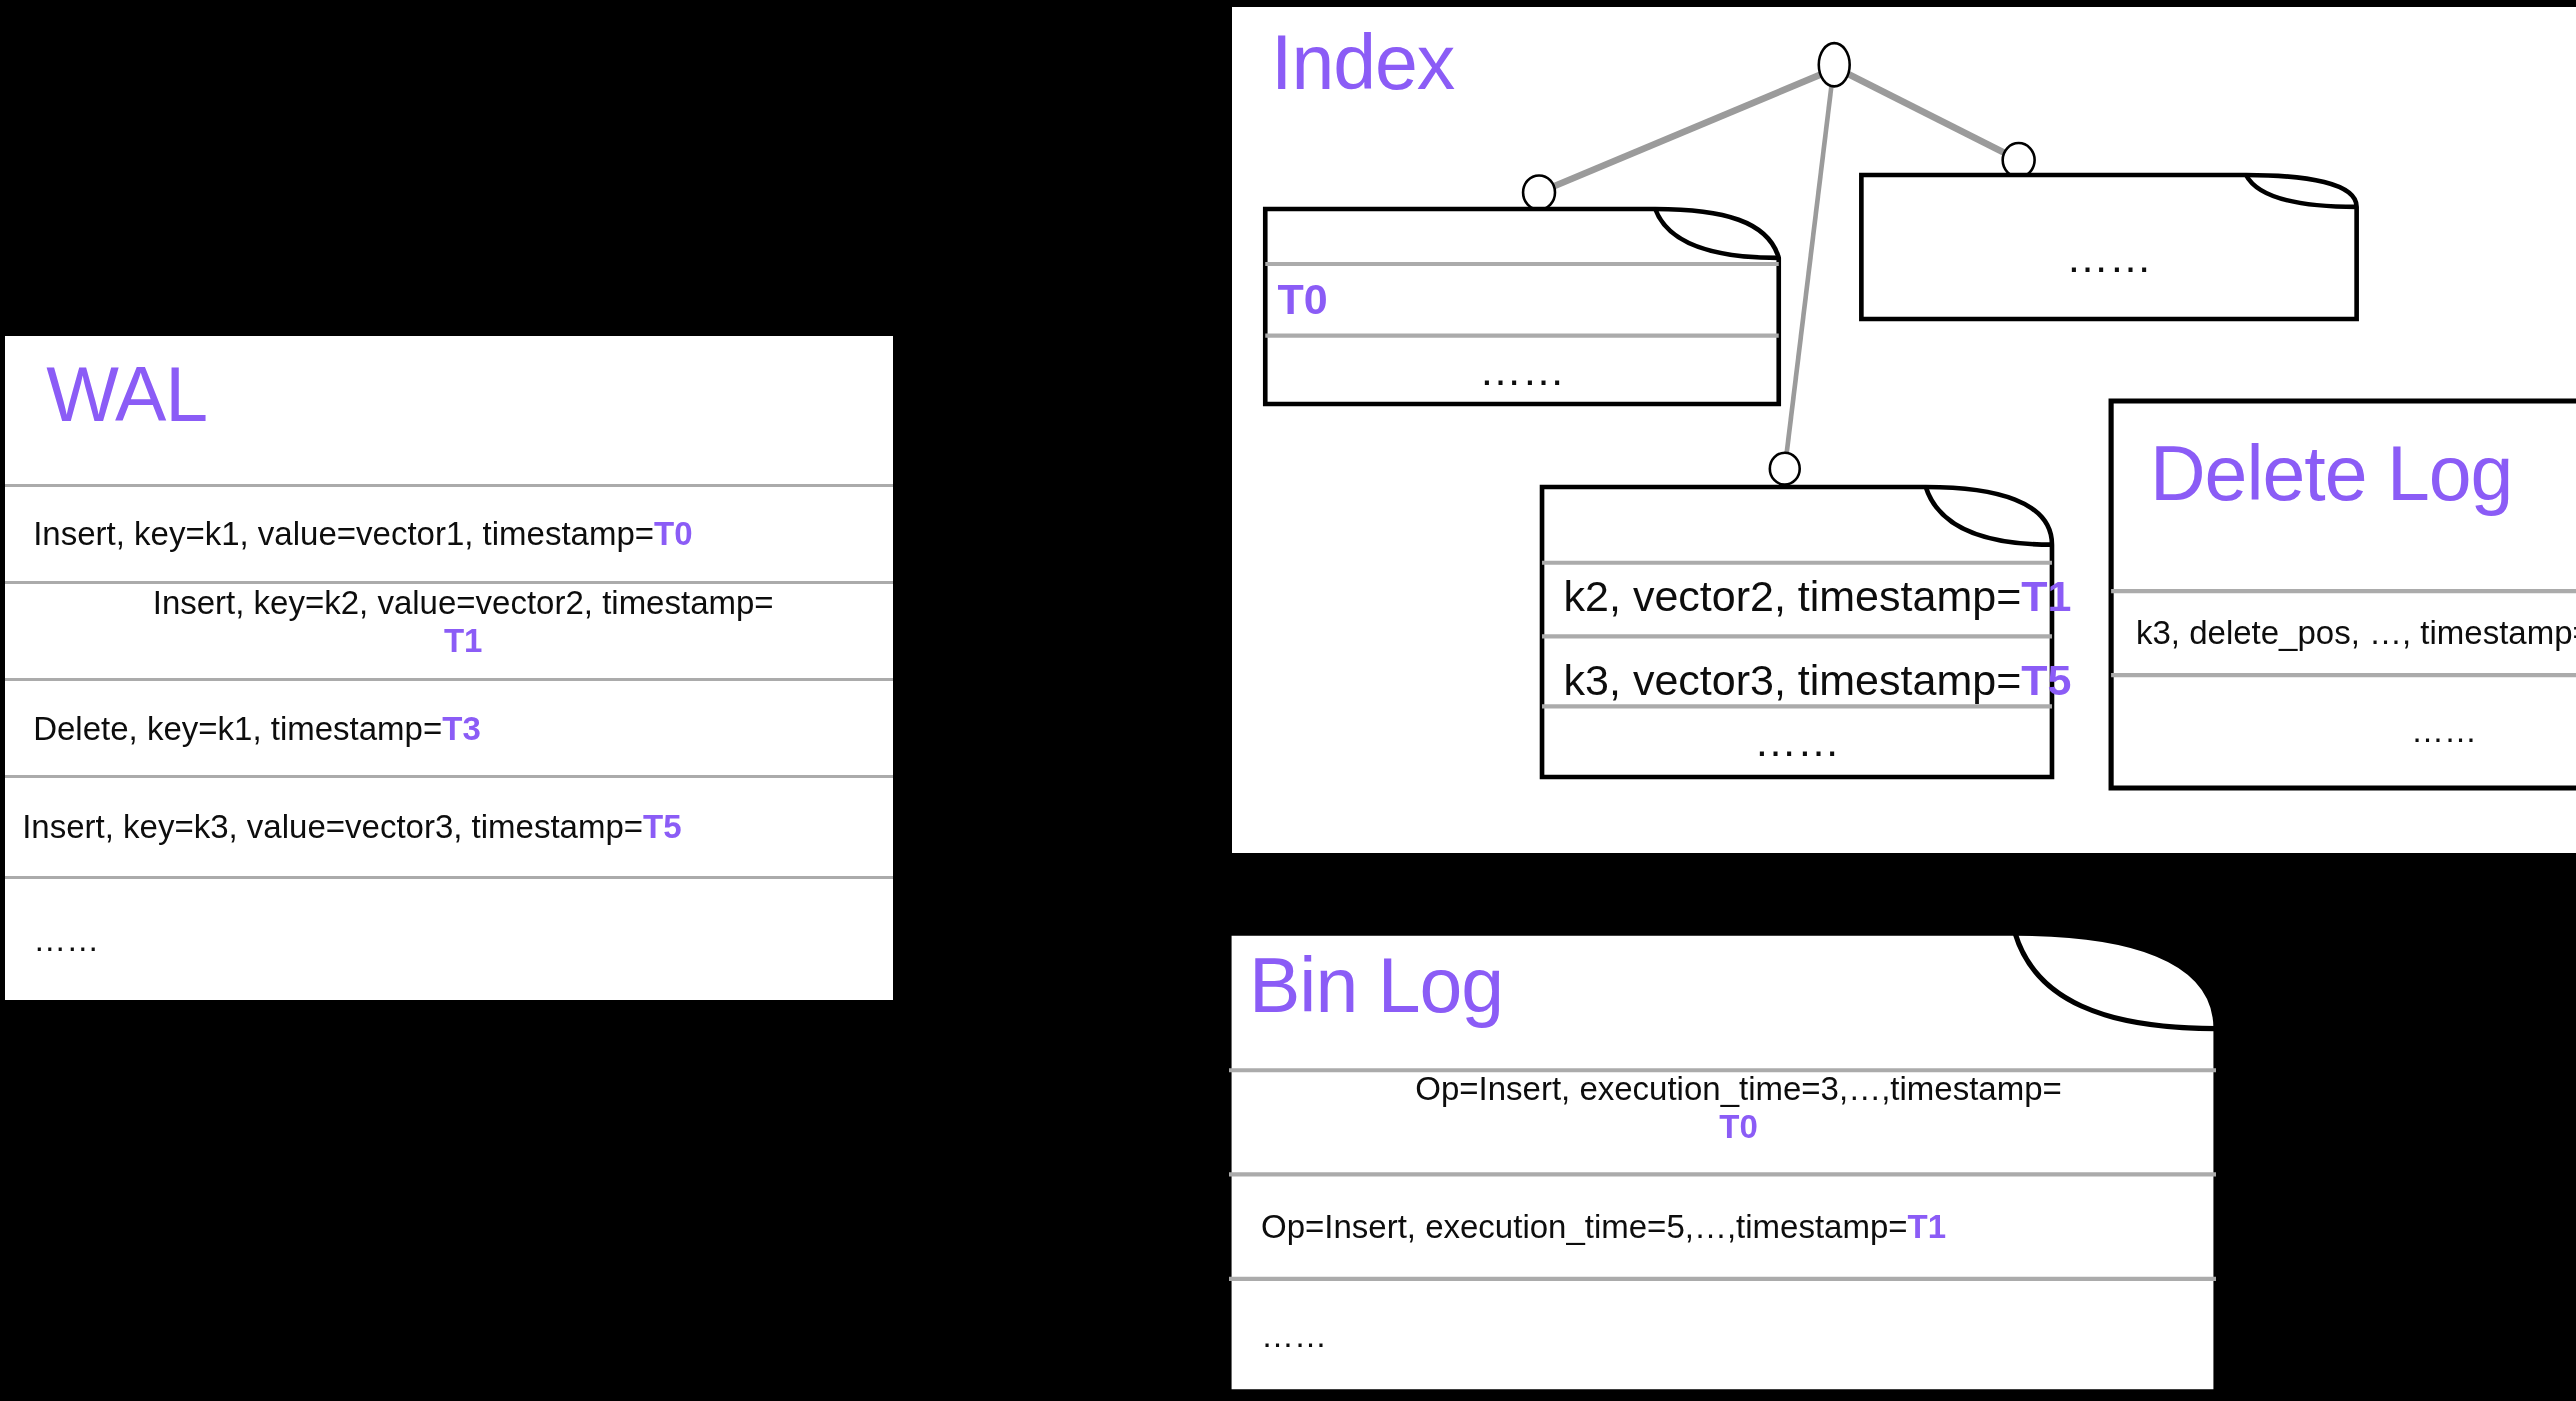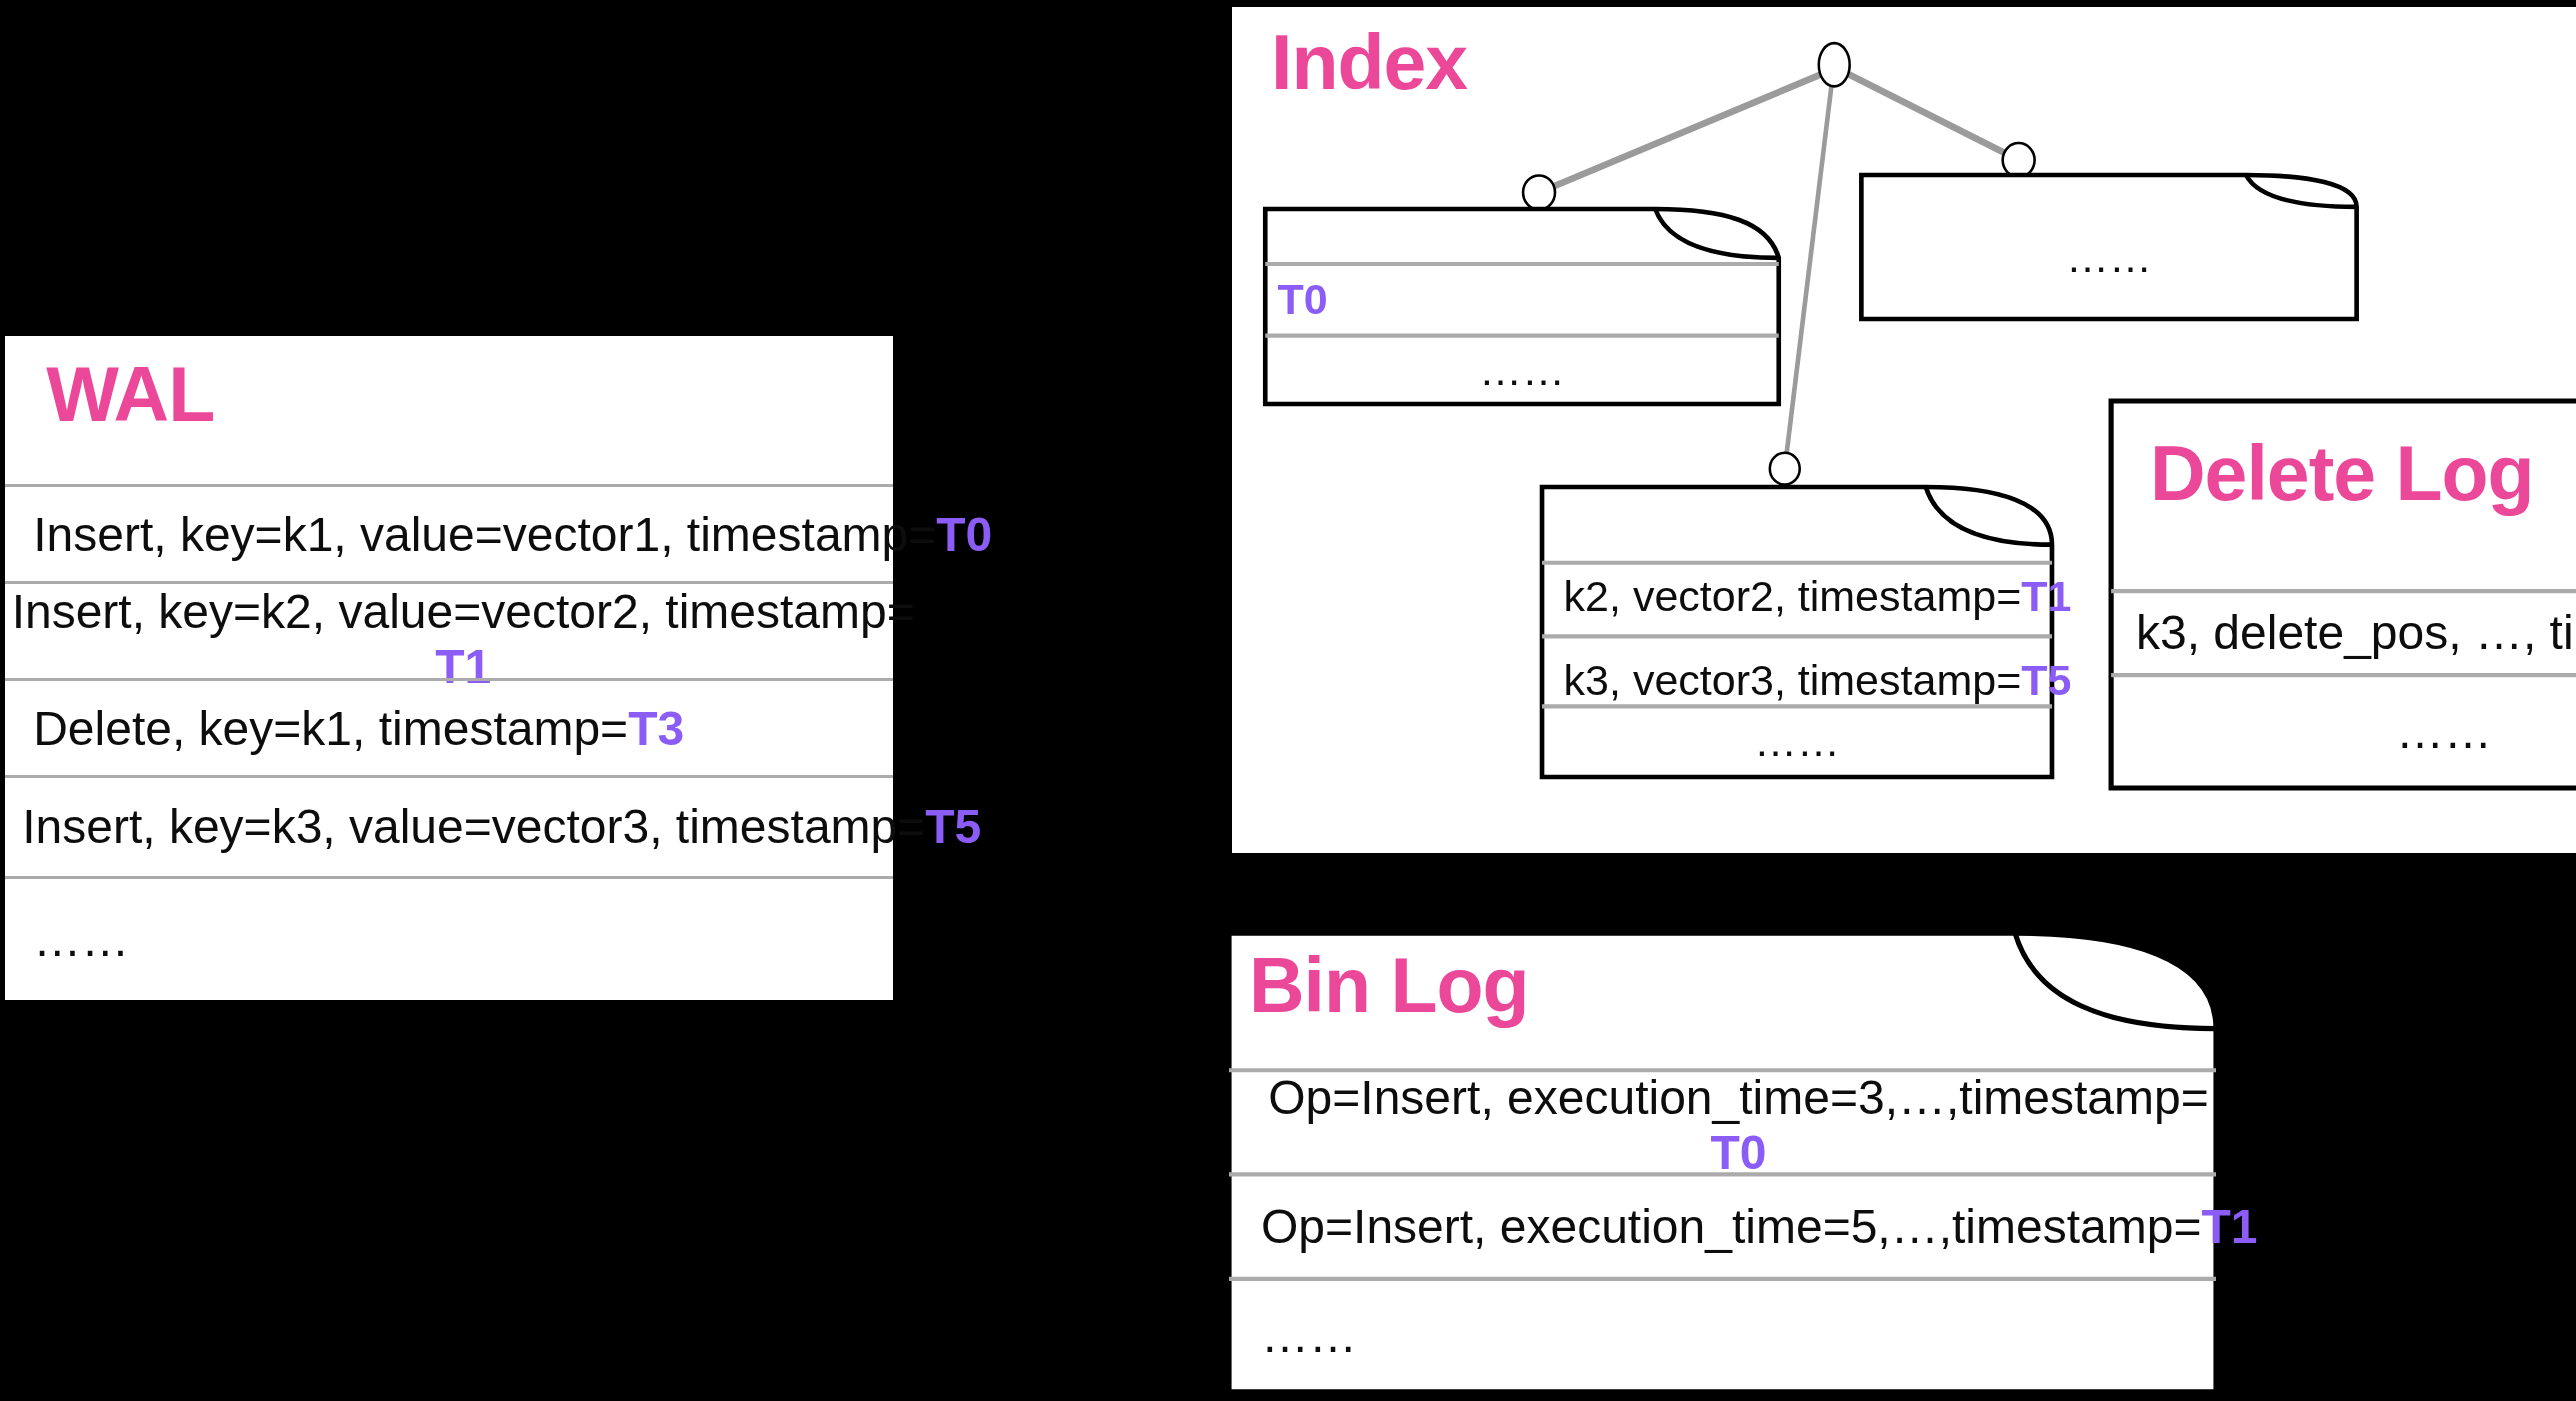--- a/index.html
+++ b/index.html
@@ -6,26 +6,26 @@
     margin:0;padding:0;background:#000;
     width:2817px;height:1402px;overflow:hidden;
     font-family:"Liberation Sans", sans-serif;
   }
   #stage{position:absolute;left:0;top:0;width:2817px;height:1402px;background:#000;}
 
   
   .panel{position:absolute;background:#fff;}
   .box-title{
     position:absolute;left:0;top:0;
-    font-size:77px;font-weight:700;color:#ec4899;
+    font-size:77px;font-weight:400;color:#8b5cf6;
     letter-spacing:-1px;white-space:nowrap;line-height:1.15;
   }
   .row{
     position:absolute;left:0;right:0;display:flex;align-items:center;
-    font-size:48px;color:#0d0d0d;white-space:nowrap;
+    font-size:33px;color:#0d0d0d;white-space:nowrap;
   }
   .row.small{font-size:43px;}
   .row.centered{justify-content:center;}
   .hl{color:#8b5cf6;font-weight:700;}
 
   
   .wal-row{box-sizing:border-box;border-top:3.6px solid #ababab;}
 
   .doc{position:absolute;}
   .doc > svg{position:absolute;left:0;top:0;overflow:visible;}

